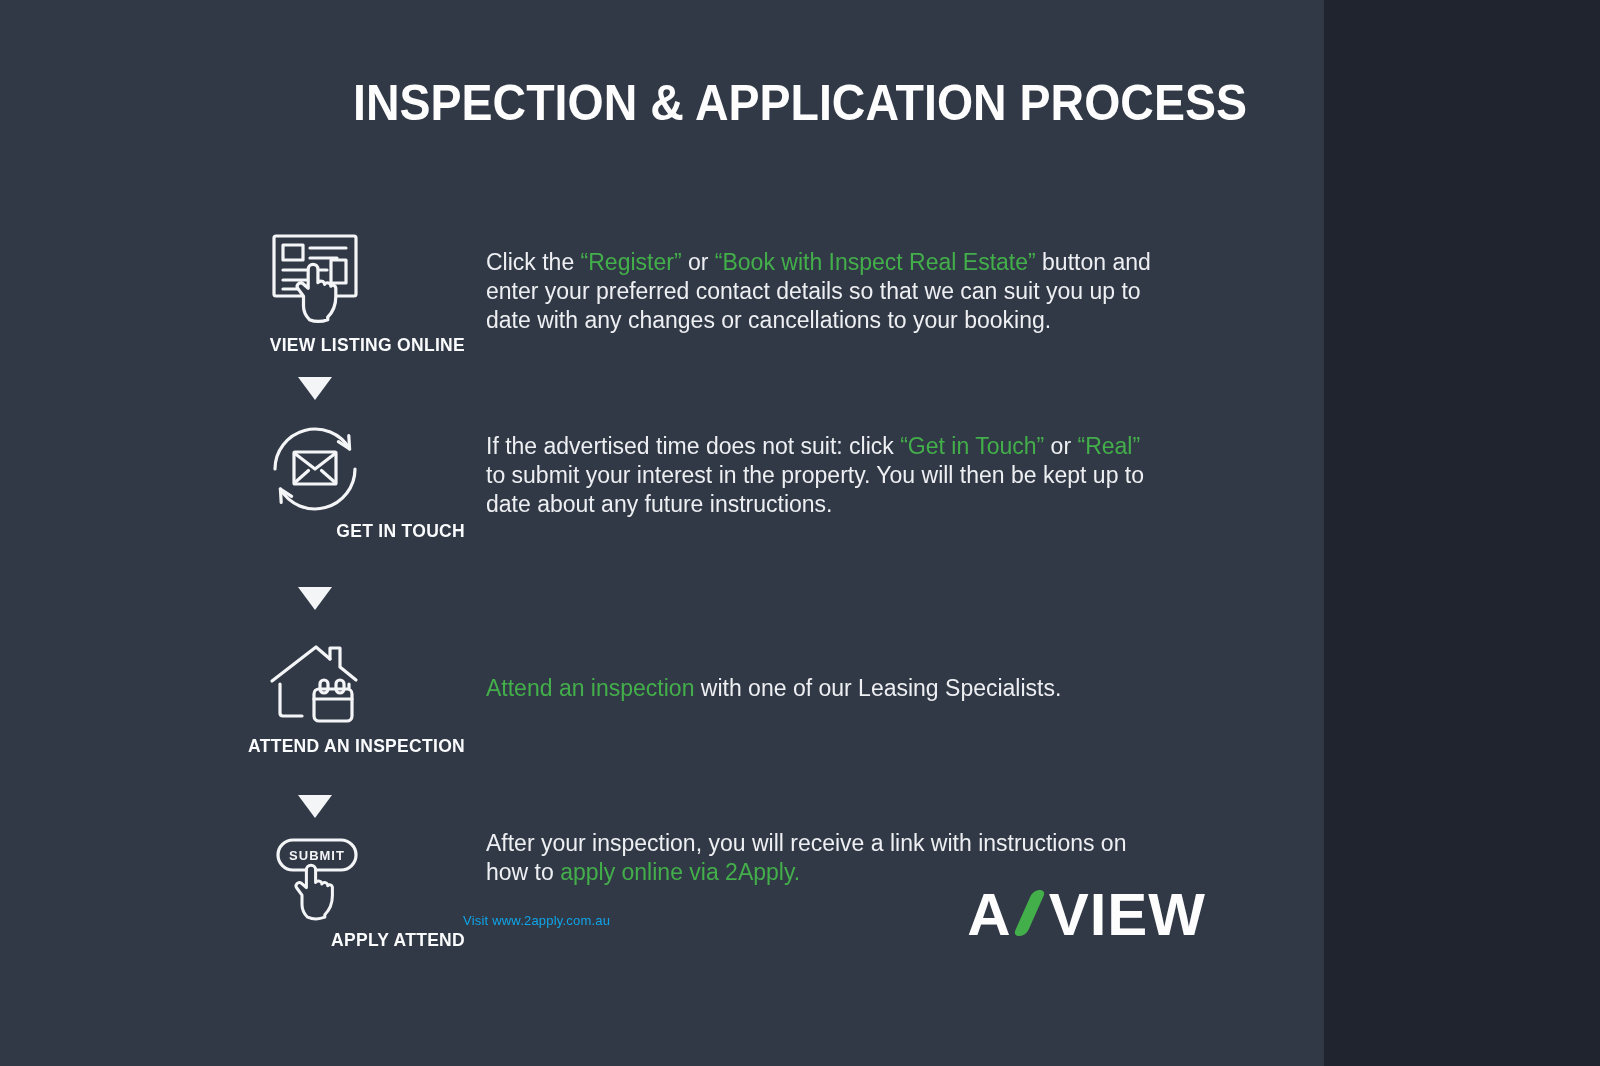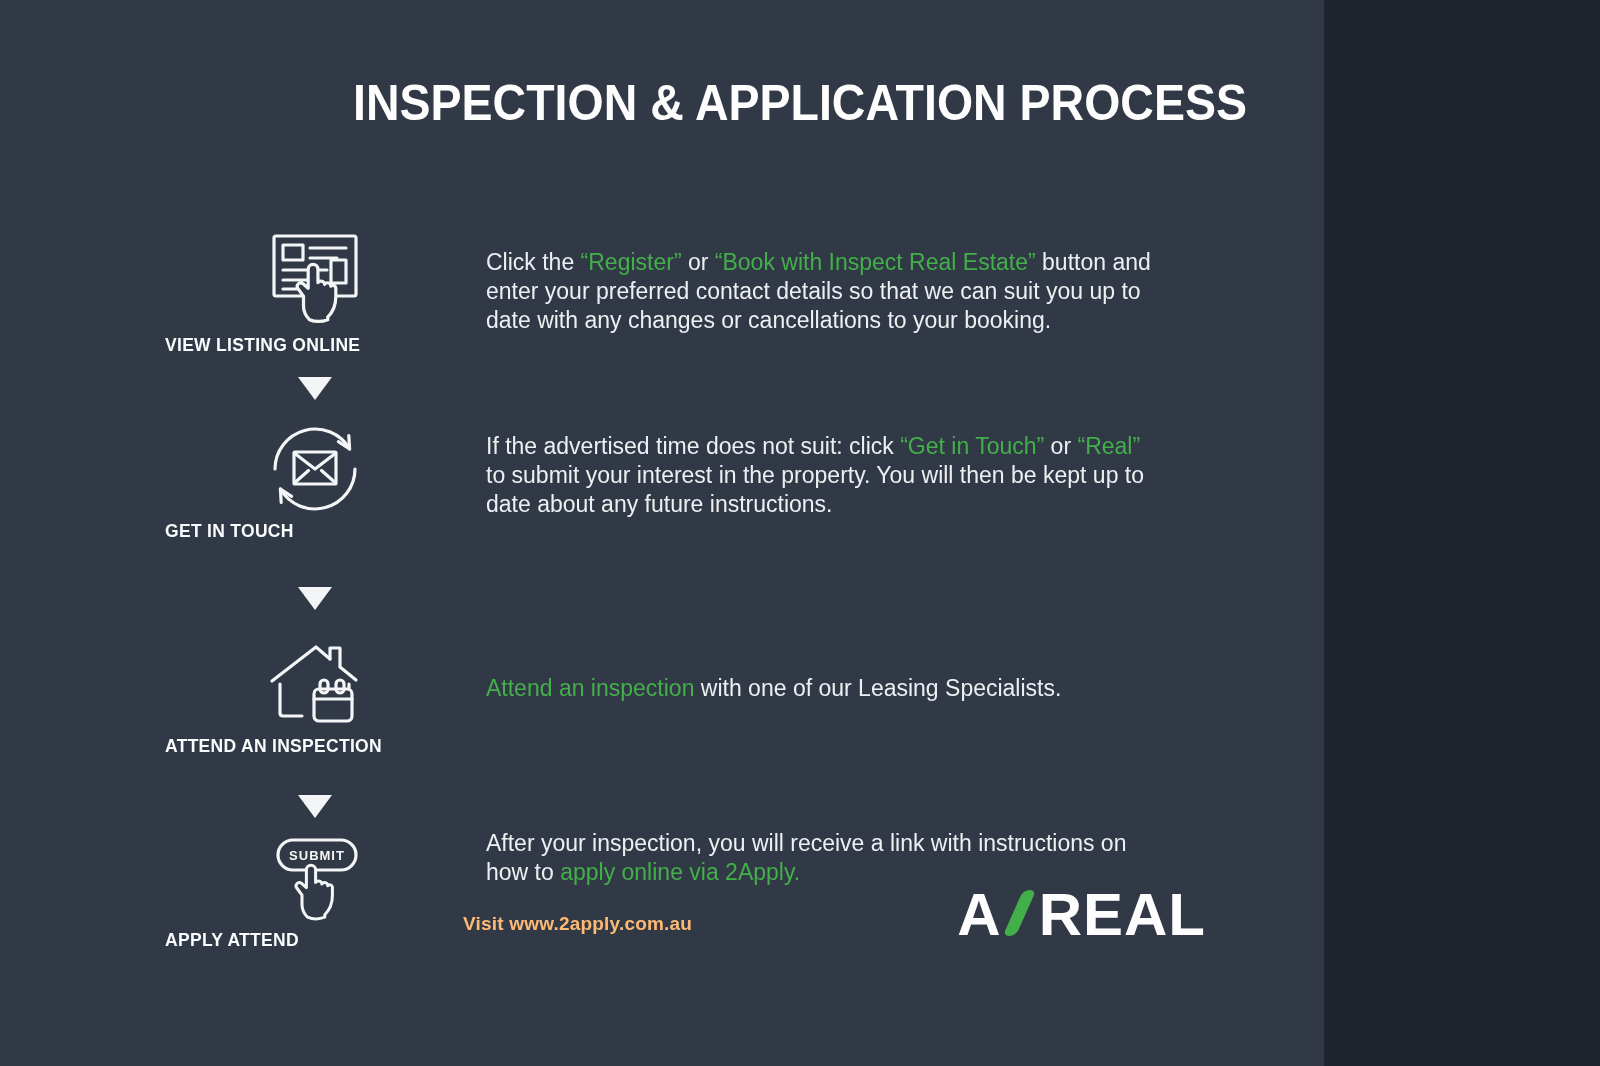--- a/index.html
+++ b/index.html
@@ -12,31 +12,31 @@
   .title{
     position:absolute;top:74px;left:0;width:1600px;margin:0;
     text-align:center;font-size:50px;font-weight:bold;color:#FDFDFD;
     transform:scaleX(0.93);letter-spacing:0px;
   }
   svg.icon{position:absolute;}
   svg.icon .st{stroke:#F4F5F7;stroke-width:3.2;fill:none;stroke-linecap:round;stroke-linejoin:round;}
   svg.icon .hand{stroke:#F4F5F7;stroke-width:3.8;fill:var(--background,#323946);stroke-linecap:round;stroke-linejoin:round;}
   svg.icon .btntext{fill:#F4F5F7;stroke:none;font-family:"Liberation Sans",sans-serif;font-weight:bold;font-size:13px;letter-spacing:1px;}
   .step-label{
-    position:absolute;left:165px;width:300px;text-align:left;
+    position:absolute;left:165px;width:300px;text-align:right;
     font-size:17.5px;font-weight:bold;letter-spacing:.3px;color:#FAFBFC;
   }
   .para{position:absolute;left:486px;font-size:23px;line-height:29px;color:#EDEFF2;}
   .para .green{color:var(--accent-green,#43AF4A);}
   .tri{
     position:absolute;width:0;height:0;
     border-left:17px solid transparent;border-right:17px solid transparent;
     border-top:23px solid #F4F5F7;
   }
-  .visit{position:absolute;left:463px;top:913px;font-size:19px;font-weight:bold;letter-spacing:.2px;color:#fdba74;}
+  .visit{position:absolute;left:463px;top:913px;font-size:13px;font-weight:normal;letter-spacing:.2px;color:#0ea5e9;}
   .logo{
     position:absolute;top:880px;right:118px;display:flex;align-items:center;
     font-size:60px;font-weight:bold;letter-spacing:1px;color:#FDFDFD;
   }
   .logo .slash{
     width:13px;height:46px;background:var(--accent-green,#43AF4A);
     border-radius:6px;transform:skewX(-24deg);margin:2px 13px 6px 11px;
   }
 </style>
 </head>
@@ -107,16 +107,16 @@
   <div class="para" style="top:829px">
       <div class="tline"><span>After your inspection, you will receive a link with instructions on</span></div>
       <div class="tline"><span>how to </span><span class="green">apply online via 2Apply.</span></div>
     </div>
 
   <div class="visit">Visit www.2apply.com.au</div>
 
   <div class="logo">
     <span>A</span>
     <span class="slash"></span>
-    <span>REAL</span>
+    <span>VIEW</span>
   </div>
 
 </div>
 
 </body></html>

